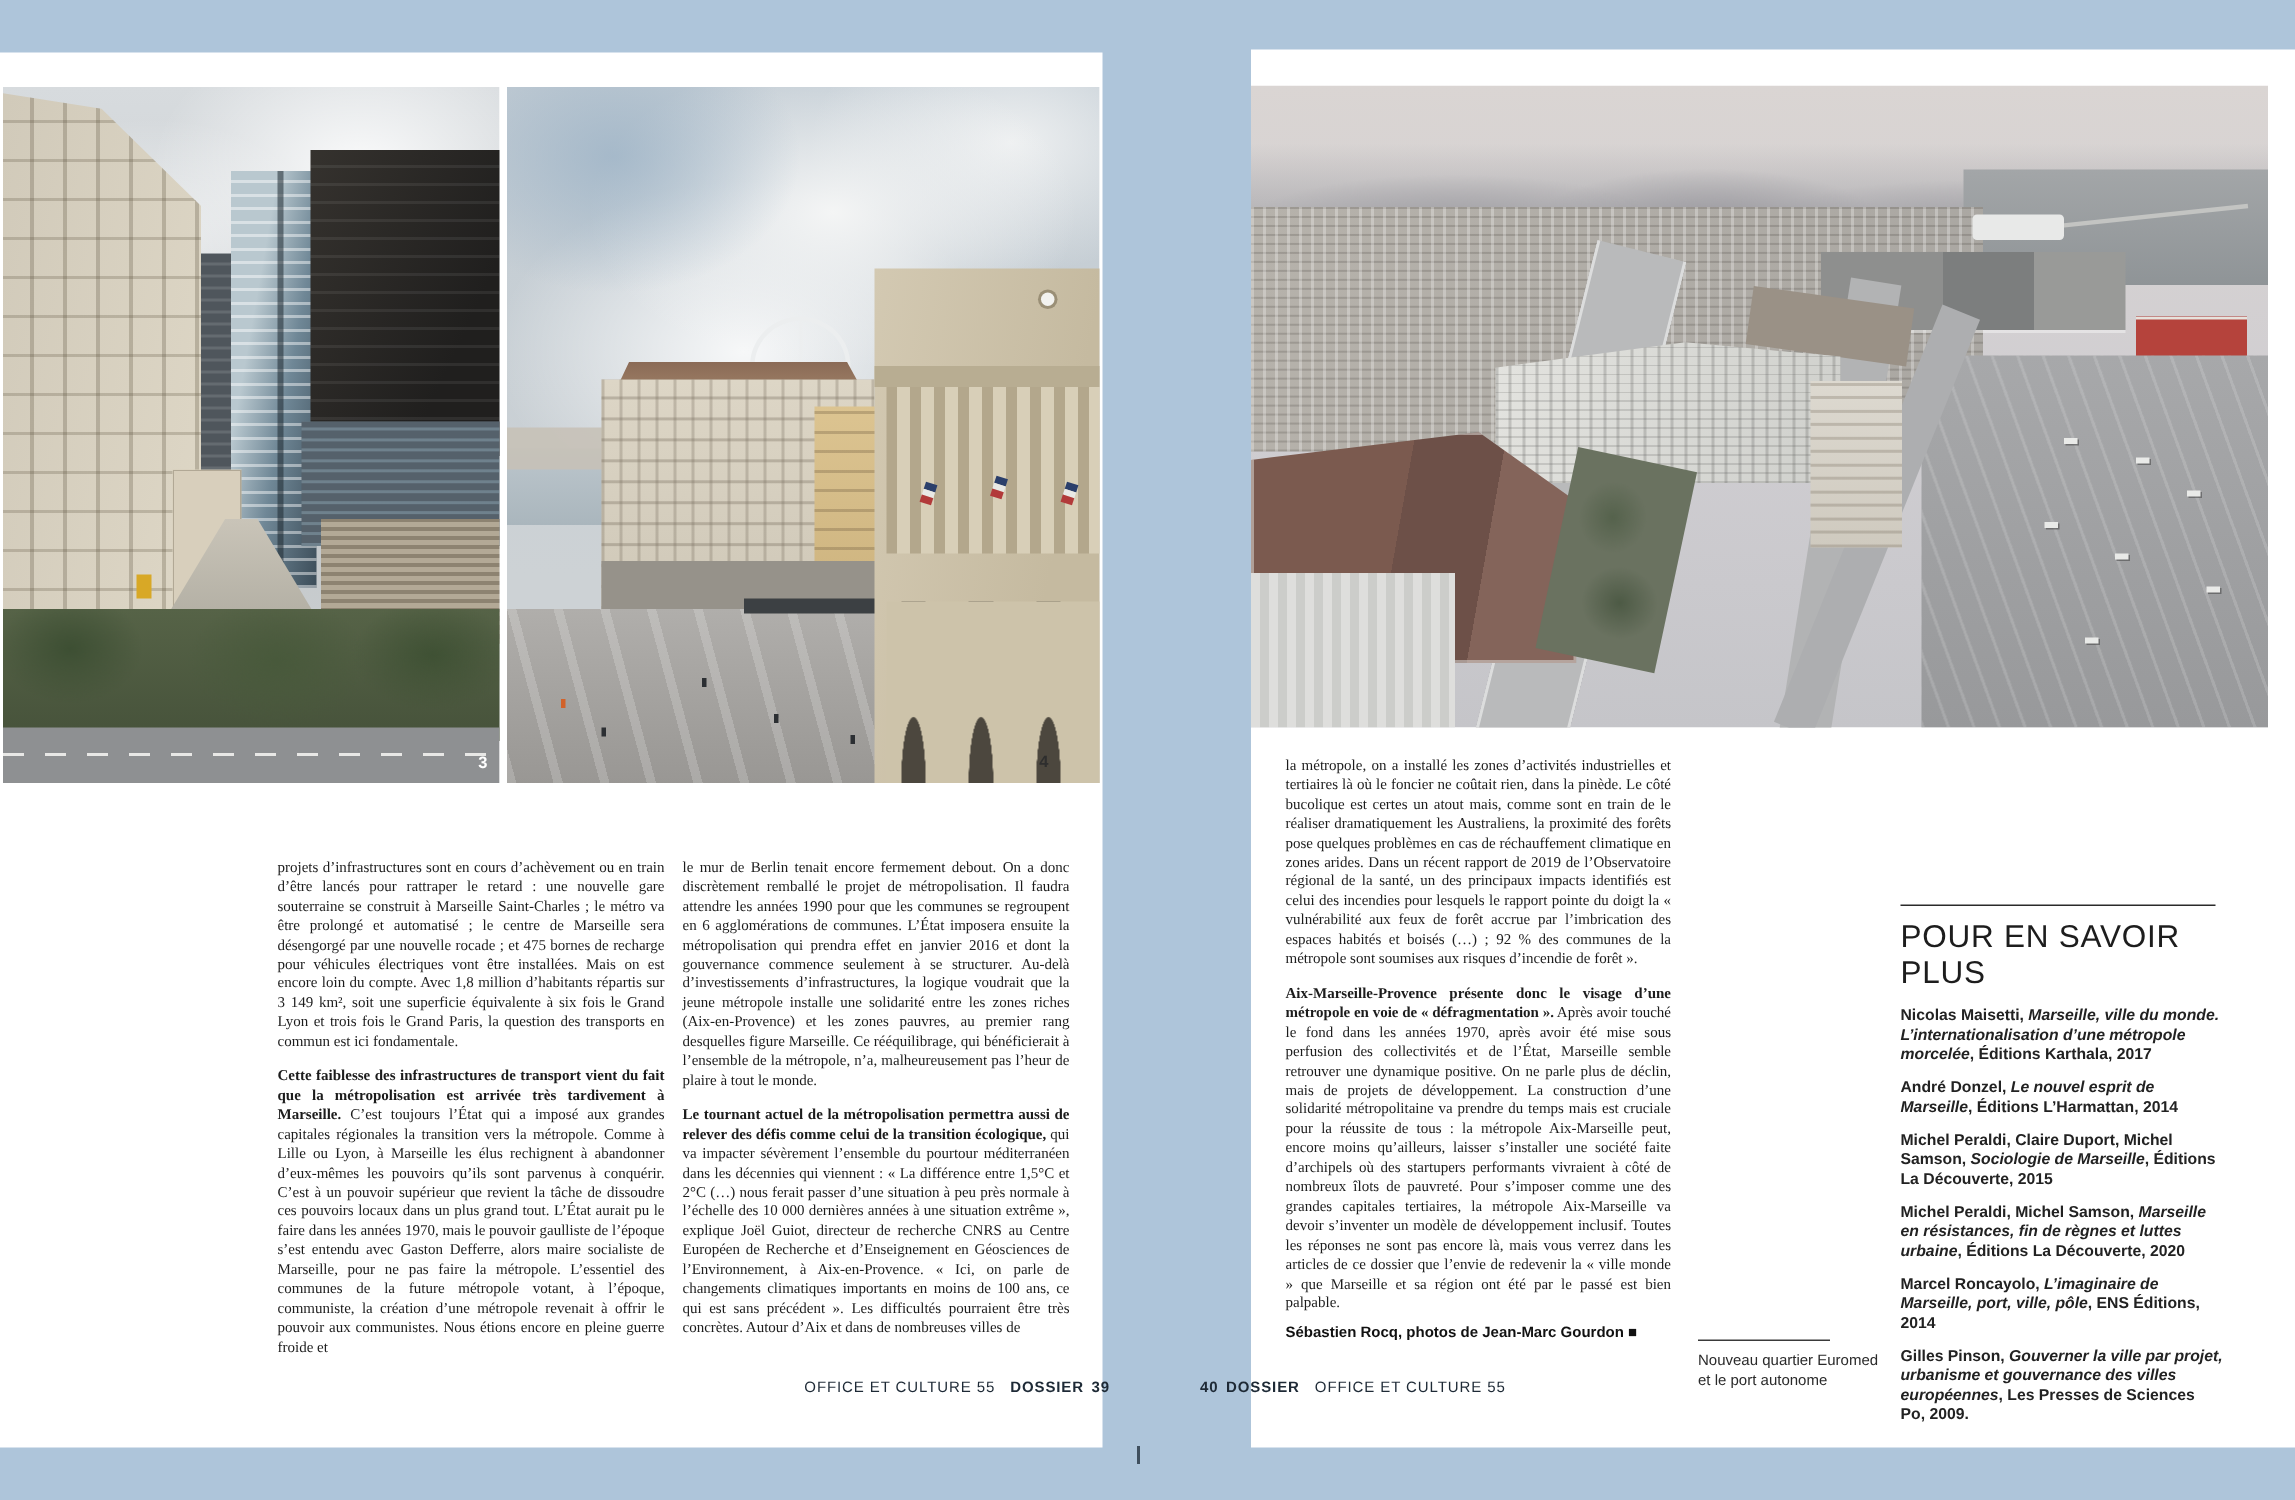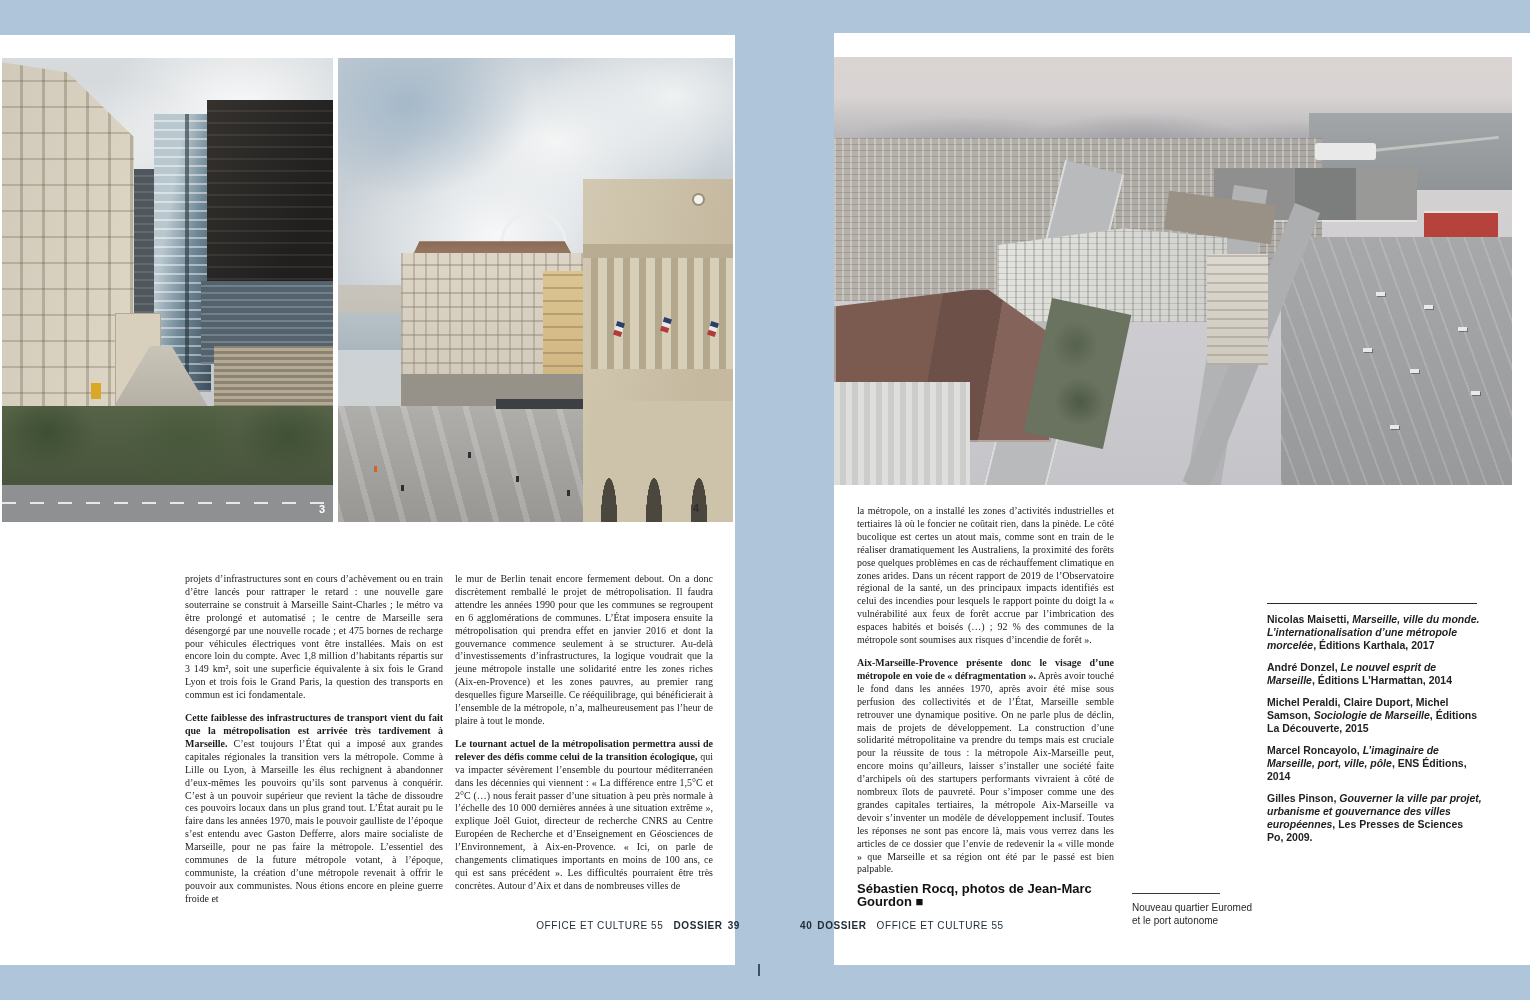--- a/index.html
+++ b/index.html
@@ -10,21 +10,21 @@
   .page-right{left:834px;top:33px;width:698px;height:932px;}
 
   figure{margin:0;position:absolute;overflow:hidden;}
   .layer{position:absolute;}
 
   
   .col{position:absolute;width:258px;}
   .body{font-family:"Liberation Serif", serif;font-size:10px;line-height:12.9px;
         text-align:justify;color:#1c1c1c;margin:0 0 10px 0;}
   .body strong{font-weight:bold;}
-  .byline{font-family:"Liberation Sans", sans-serif;font-weight:bold;font-size:13px;
+  .byline{font-family:"Liberation Sans", sans-serif;font-weight:bold;font-size:10px;
           line-height:13px;color:#111;margin:0;}
 
   
   .p3-sky{left:0;top:0;right:0;bottom:0;
     background:
       radial-gradient(ellipse 60% 30% at 72% 12%, rgba(255,255,255,.9), rgba(255,255,255,0) 70%),
       radial-gradient(ellipse 50% 25% at 30% 22%, rgba(255,255,255,.6), rgba(255,255,255,0) 70%),
       linear-gradient(#d7dbde, #c3c8cb 60%, #cfd2d2);}
   .p3-beige{left:-8%;top:0;width:48%;height:78%;
     background:
@@ -305,23 +305,25 @@
       <p class="byline">Sébastien Rocq, photos de Jean-Marc Gourdon ■</p>
     </div>
 
     <div class="caption-block">
       <div class="caption-rule"></div>
       <p class="caption">Nouveau quartier Euromed et le port autonome</p>
     </div>
 
     <aside class="savoir">
       <div class="savoir-rule"></div>
+      <h2 class="savoir-title">POUR EN SAVOIR PLUS</h2>
       <p class="savoir-entry"><span>Nicolas Maisetti, </span><span class="btitle">Marseille, ville du monde. L’internationalisation d’une métropole morcelée</span><span>, Éditions Karthala, 2017</span></p>
       <p class="savoir-entry"><span>André Donzel, </span><span class="btitle">Le nouvel esprit de Marseille</span><span>, Éditions L’Harmattan, 2014</span></p>
       <p class="savoir-entry"><span>Michel Peraldi, Claire Duport, Michel Samson, </span><span class="btitle">Sociologie de Marseille</span><span>, Éditions La Découverte, 2015</span></p>
+      <p class="savoir-entry"><span>Michel Peraldi, Michel Samson, </span><span class="btitle">Marseille en résistances, fin de règnes et luttes urbaine</span><span>, Éditions La Découverte, 2020</span></p>
       <p class="savoir-entry"><span>Marcel Roncayolo, </span><span class="btitle">L’imaginaire de Marseille, port, ville, pôle</span><span>, ENS Éditions, 2014</span></p>
       <p class="savoir-entry"><span>Gilles Pinson, </span><span class="btitle">Gouverner la ville par projet, urbanisme et gouvernance des villes européennes</span><span>, Les Presses de Sciences Po, 2009.</span></p>
     </aside>
   </div>
 
   <div class="footer footer-left">
     <span>OFFICE ET CULTURE 55</span><span class="gap"></span><b>DOSSIER</b><span class="gap-s"></span><b>39</b>
   </div>
   <div class="crop-mark"></div>
   <div class="footer footer-right">

